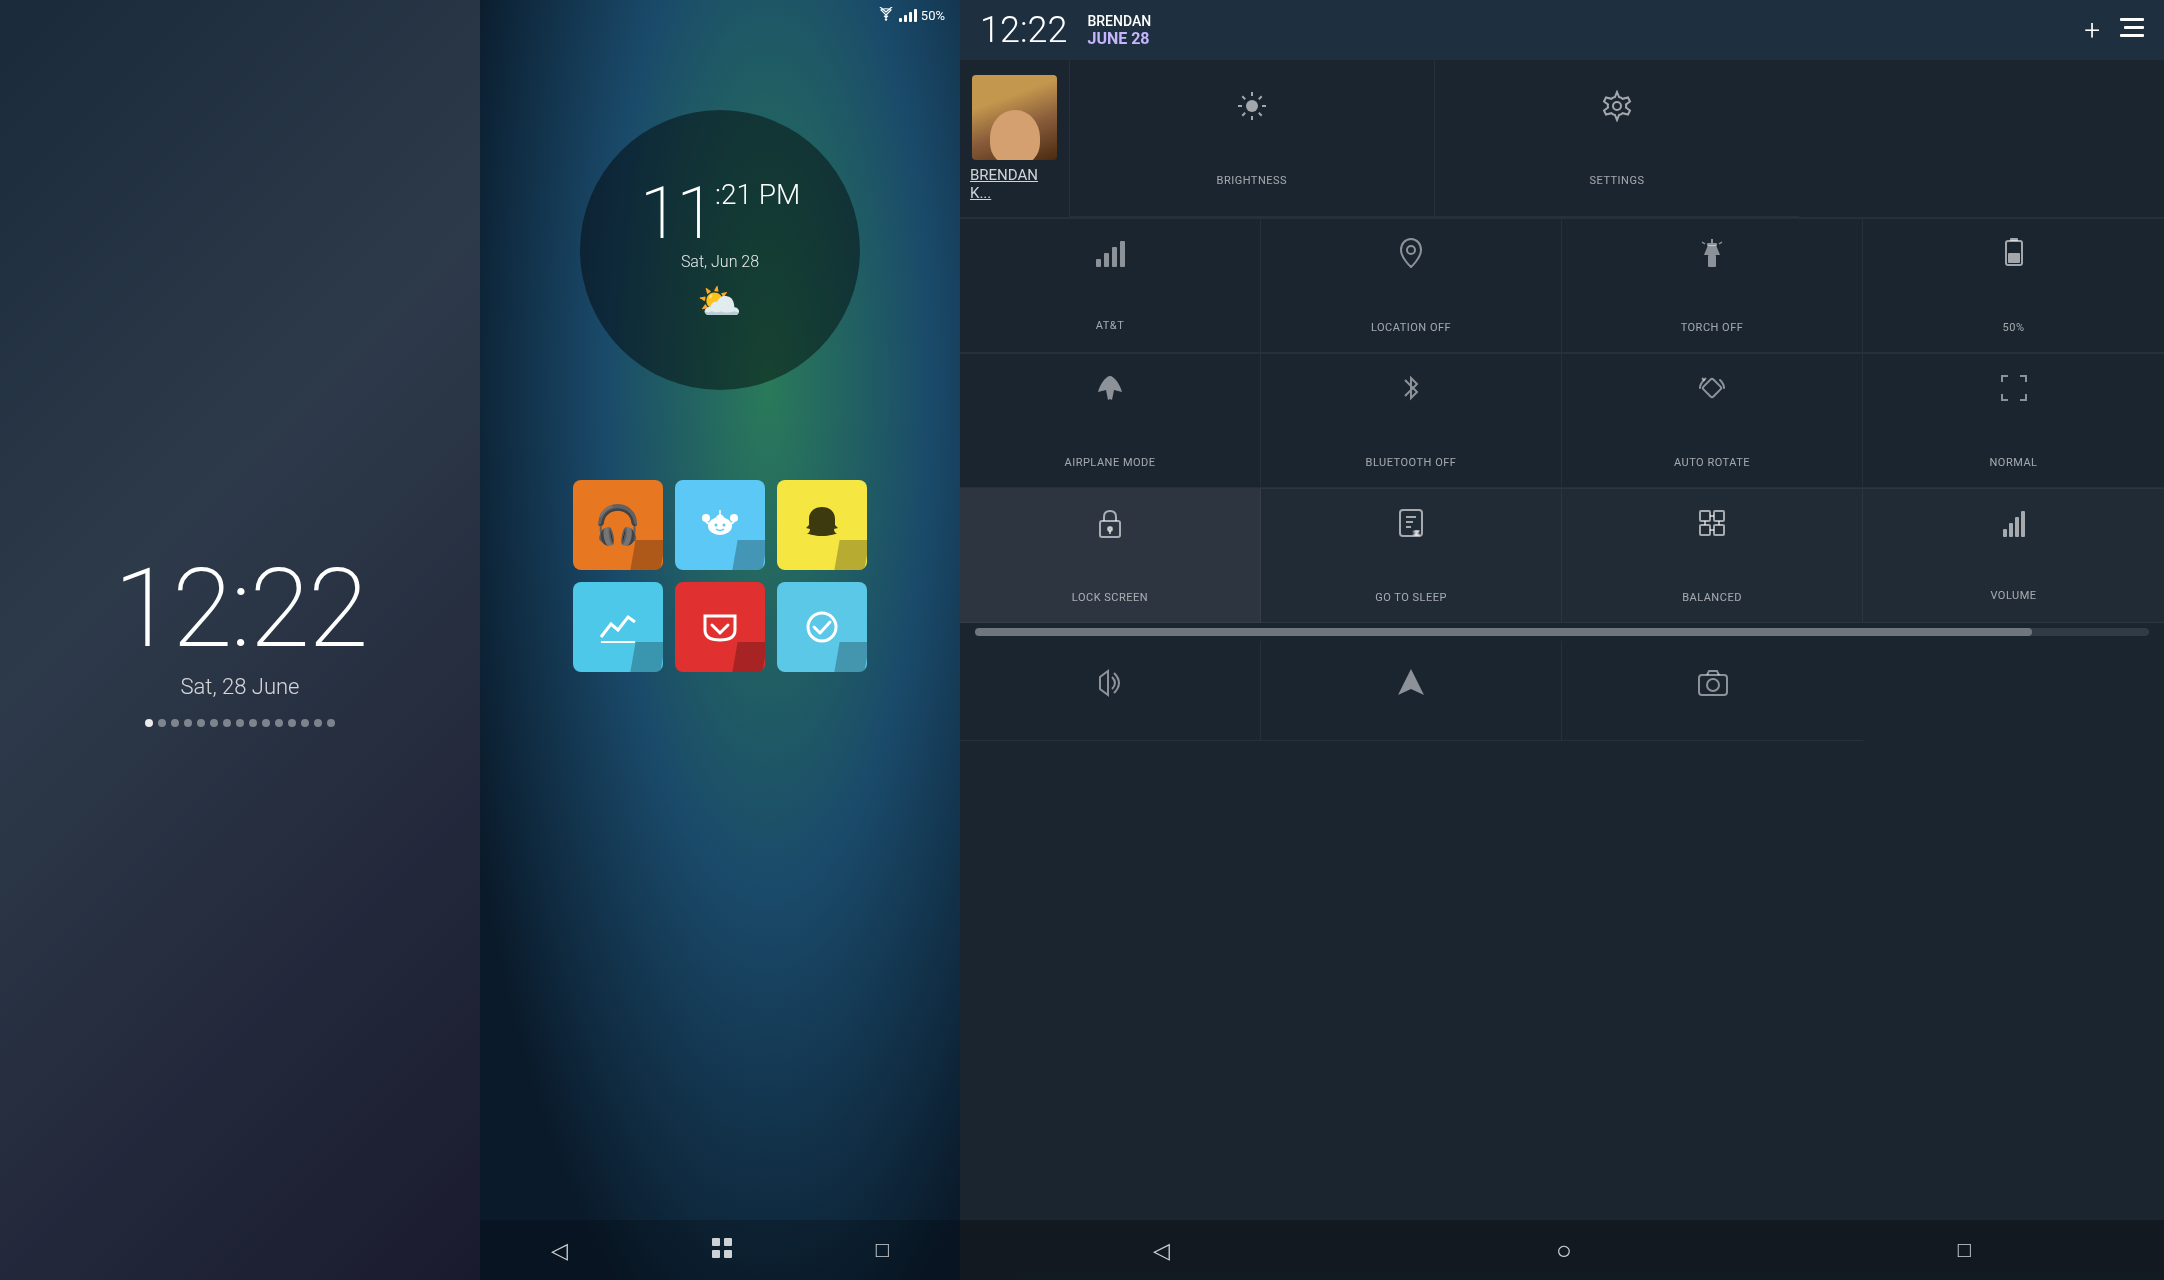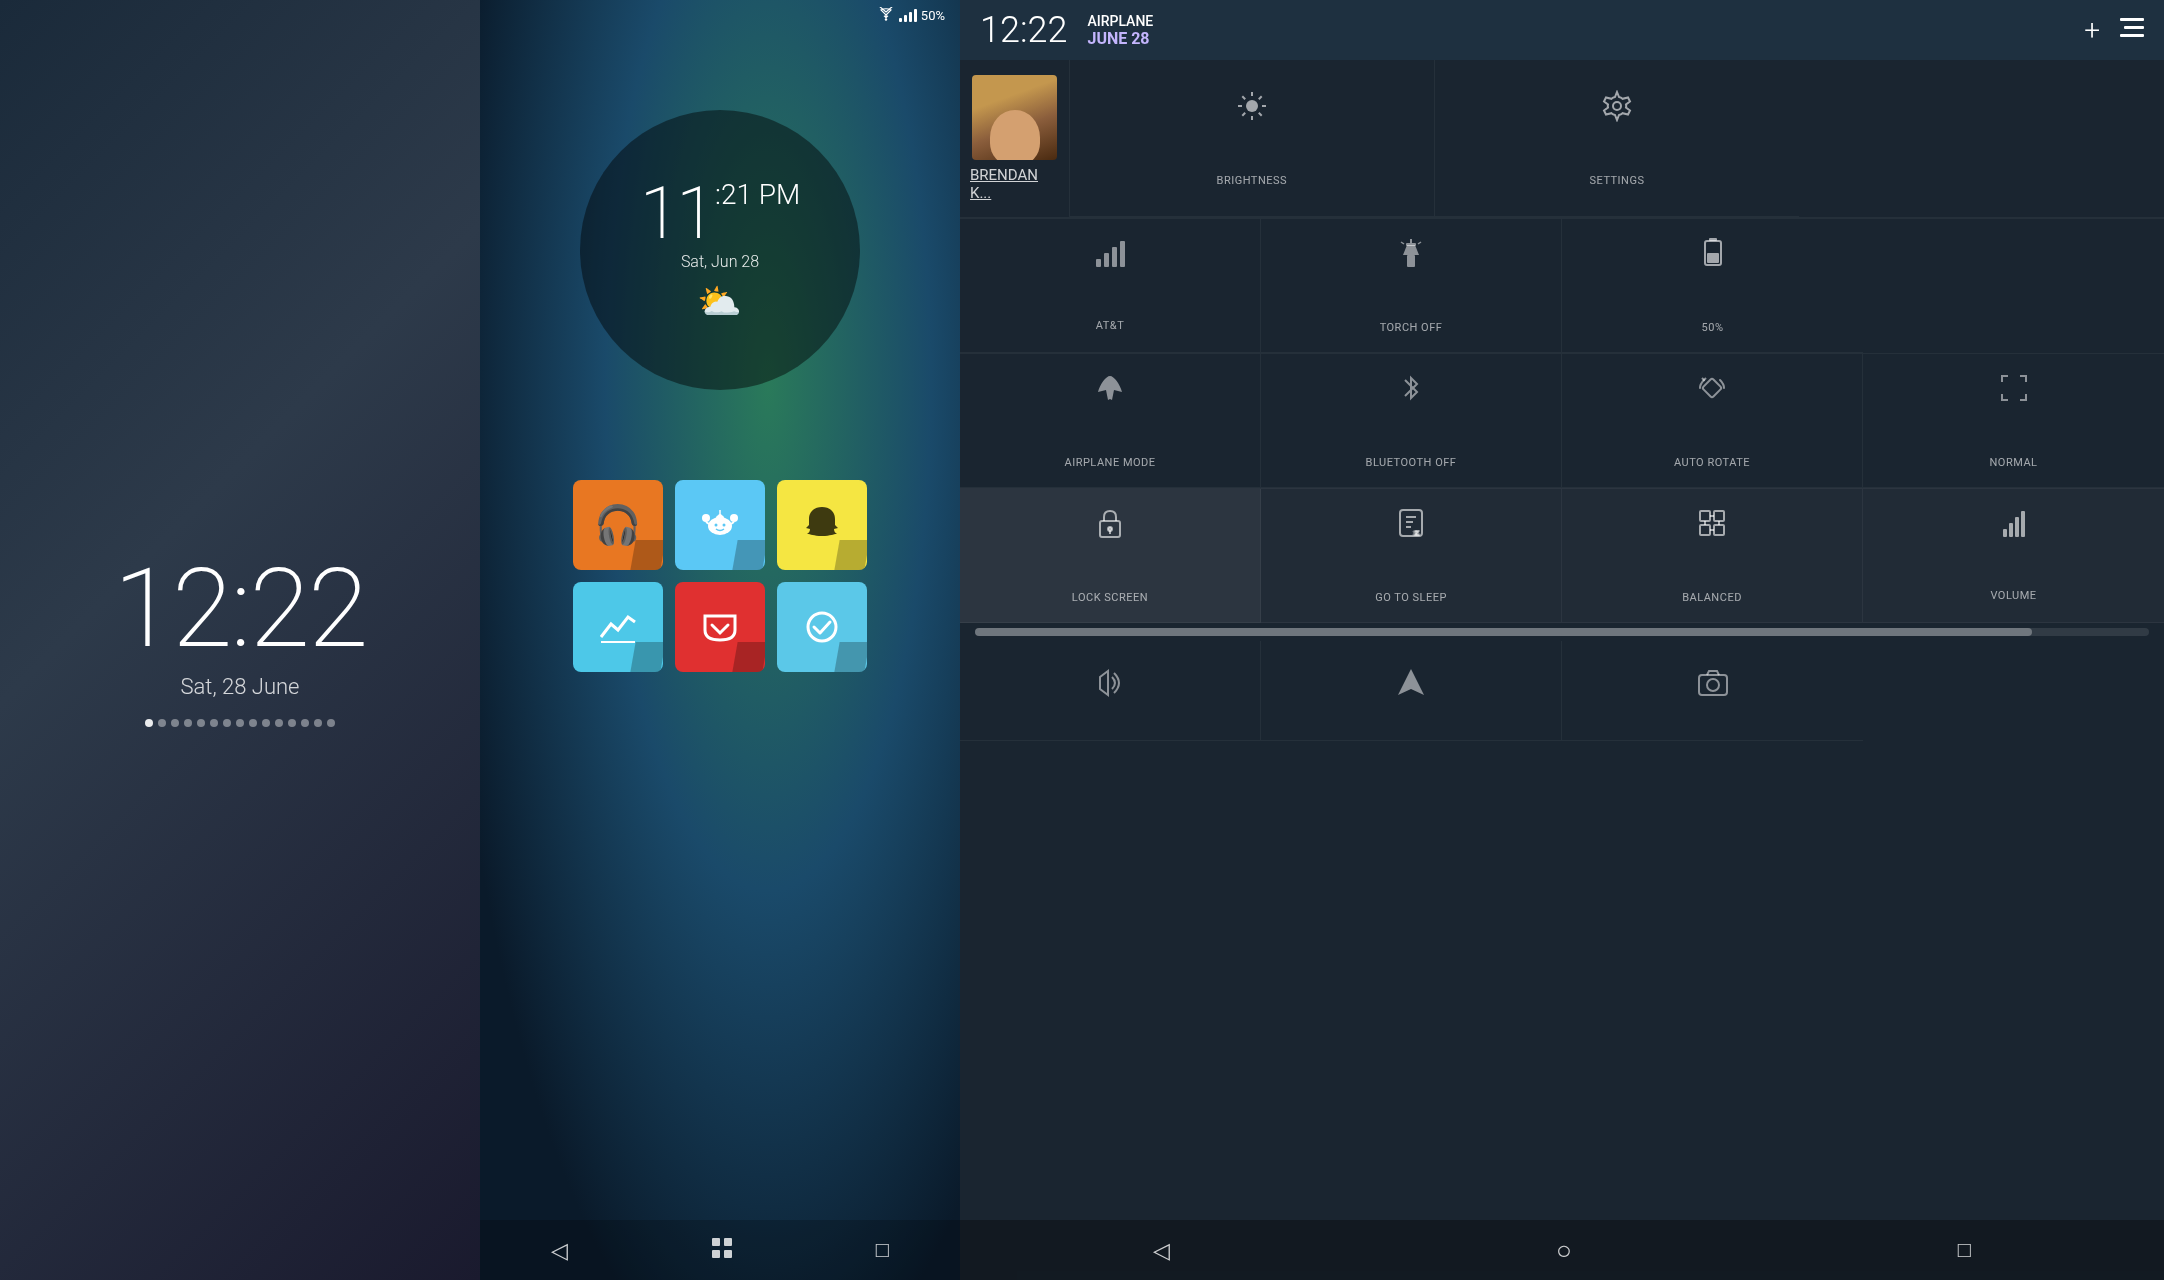--- a/index.html
+++ b/index.html
@@ -392,21 +392,21 @@
     </span>
     <span class="nav-btn">□</span>
   </div>
 </div>
 
 <div id="panel-qs">
 
   <div class="qs-header">
     <span class="qs-time">12:22</span>
     <div class="qs-date-block">
-      <span class="qs-day">AIRPLANE</span>
+      <span class="qs-day">BRENDAN</span>
       <span class="qs-month">JUNE 28</span>
     </div>
     <div class="qs-header-icons">
       <span class="qs-header-icon" style="font-size:28px;font-weight:300;">+</span>
       <span class="qs-header-icon">
         <svg width="24" height="20" viewBox="0 0 24 20" fill="white">
           <rect x="0" y="0" width="24" height="3" rx="1"></rect>
           <rect x="4" y="8" width="20" height="3" rx="1"></rect>
           <rect x="0" y="16" width="24" height="3" rx="1"></rect>
         </svg>
@@ -459,20 +459,29 @@
         <span style="display:inline-flex;align-items:flex-end;gap:3px;height:28px;">
           <span style="display:inline-block;width:5px;height:8px;background:rgba(255,255,255,0.5);border-radius:1px;"></span>
           <span style="display:inline-block;width:5px;height:14px;background:rgba(255,255,255,0.5);border-radius:1px;"></span>
           <span style="display:inline-block;width:5px;height:20px;background:rgba(255,255,255,0.5);border-radius:1px;"></span>
           <span style="display:inline-block;width:5px;height:26px;background:rgba(255,255,255,0.5);border-radius:1px;"></span>
         </span>
       </div>
       <span class="qs-tile-label">AT&amp;T</span>
     </div>
 
+    <div class="qs-tile">
+      <div class="qs-tile-icon">
+        <svg width="28" height="32" viewBox="0 0 28 32" fill="none" stroke="rgba(255,255,255,0.5)" stroke-width="2">
+          <path d="M14 2 C8 2 4 7 4 13 C4 21 14 30 14 30 C14 30 24 21 24 13 C24 7 20 2 14 2 Z"></path>
+          <circle cx="14" cy="13" r="4"></circle>
+        </svg>
+      </div>
+      <span class="qs-tile-label">LOCATION OFF</span>
+    </div>
 
     <div class="qs-tile">
       <div class="qs-tile-icon">
         <svg width="28" height="32" viewBox="0 0 28 32" fill="rgba(255,255,255,0.5)">
           <rect x="10" y="18" width="8" height="12" rx="1" fill="rgba(255,255,255,0.5)"></rect>
           <polygon points="6,18 22,18 18,8 10,8" fill="rgba(255,255,255,0.5)"></polygon>
           <rect x="9" y="6" width="10" height="3" rx="1" fill="rgba(255,255,255,0.5)"></rect>
           <line x1="14" y1="2" x2="14" y2="6" stroke="rgba(255,255,255,0.5)" stroke-width="2"></line>
           <line x1="4" y1="5" x2="7" y2="7" stroke="rgba(255,255,255,0.5)" stroke-width="1.5"></line>
           <line x1="24" y1="5" x2="21" y2="7" stroke="rgba(255,255,255,0.5)" stroke-width="1.5"></line>

